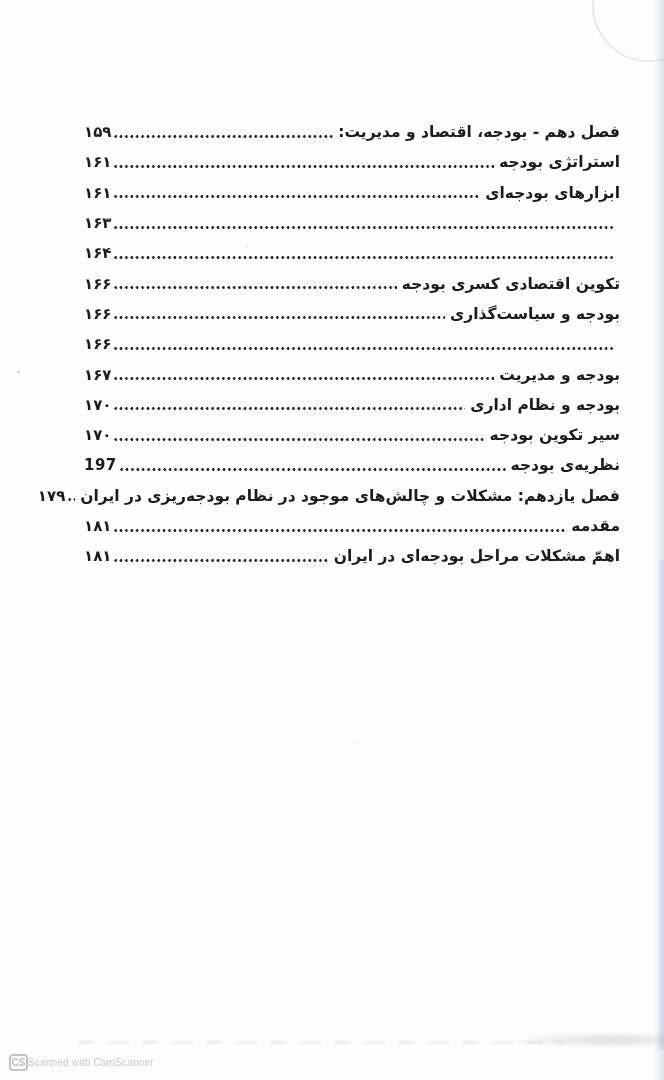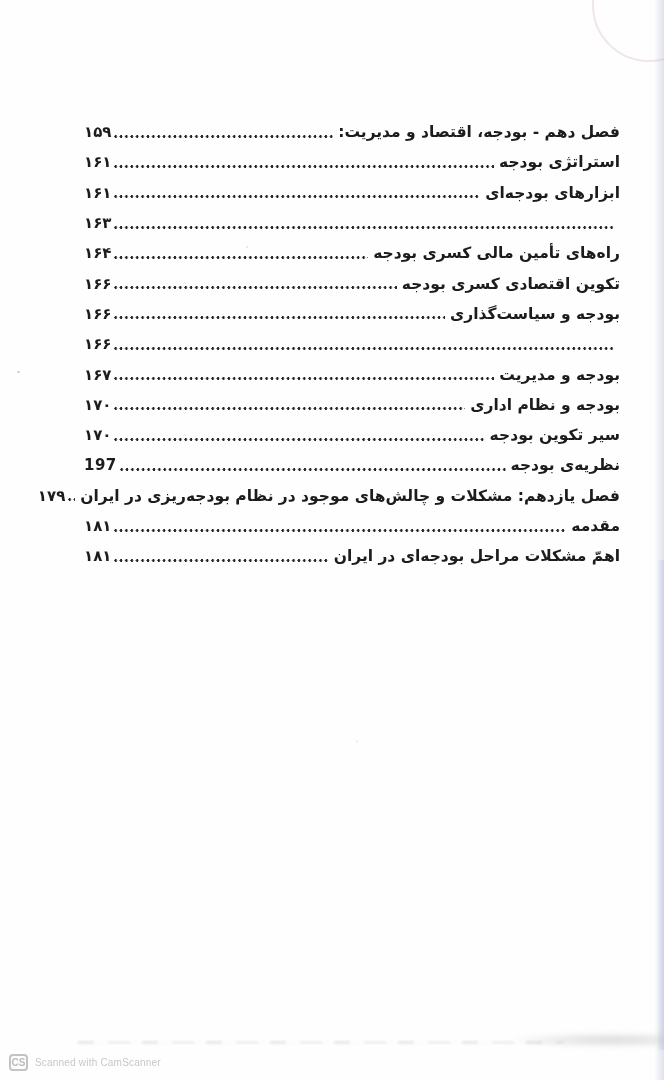--- a/index.html
+++ b/index.html
@@ -115,21 +115,21 @@
   .speck-2 { left: 246px; top: 246px; width: 2px; height: 2px; background: rgba(90,90,95,0.18); }
   .speck-3 { left: 356px; top: 740px; width: 2px; height: 3px; background: rgba(120,120,130,0.12); }
 
   
   .footer {
     position: absolute;
     left: 9px;
     bottom: 9px;
     display: flex;
     align-items: center;
-    gap: 7px;
+    gap: 0;
   }
   .cs-badge {
     box-sizing: border-box;
     width: 19px;
     height: 17px;
     border: 2px solid #c3c3c3;
     border-radius: 4px;
     color: #bdbdbd;
     font-family: "Liberation Sans", sans-serif;
     font-weight: 700;
@@ -166,21 +166,20 @@
       <div class="toc-row">
         <span class="toc-title">ابزارهای بودجه‌ای</span>
         <span class="toc-dots"></span>
         <span class="toc-page">۱۶۱</span>
       </div>
       <div class="toc-row">
         <span class="toc-dots"></span>
         <span class="toc-page">۱۶۳</span>
       </div>
       <div class="toc-row">
-        <span class="toc-title">راه‌های تأمین مالی کسری بودجه</span>
         <span class="toc-dots"></span>
         <span class="toc-page">۱۶۴</span>
       </div>
       <div class="toc-row">
         <span class="toc-title">تکوین اقتصادی کسری بودجه</span>
         <span class="toc-dots"></span>
         <span class="toc-page">۱۶۶</span>
       </div>
       <div class="toc-row">
         <span class="toc-title">بودجه و سیاست‌گذاری</span>

